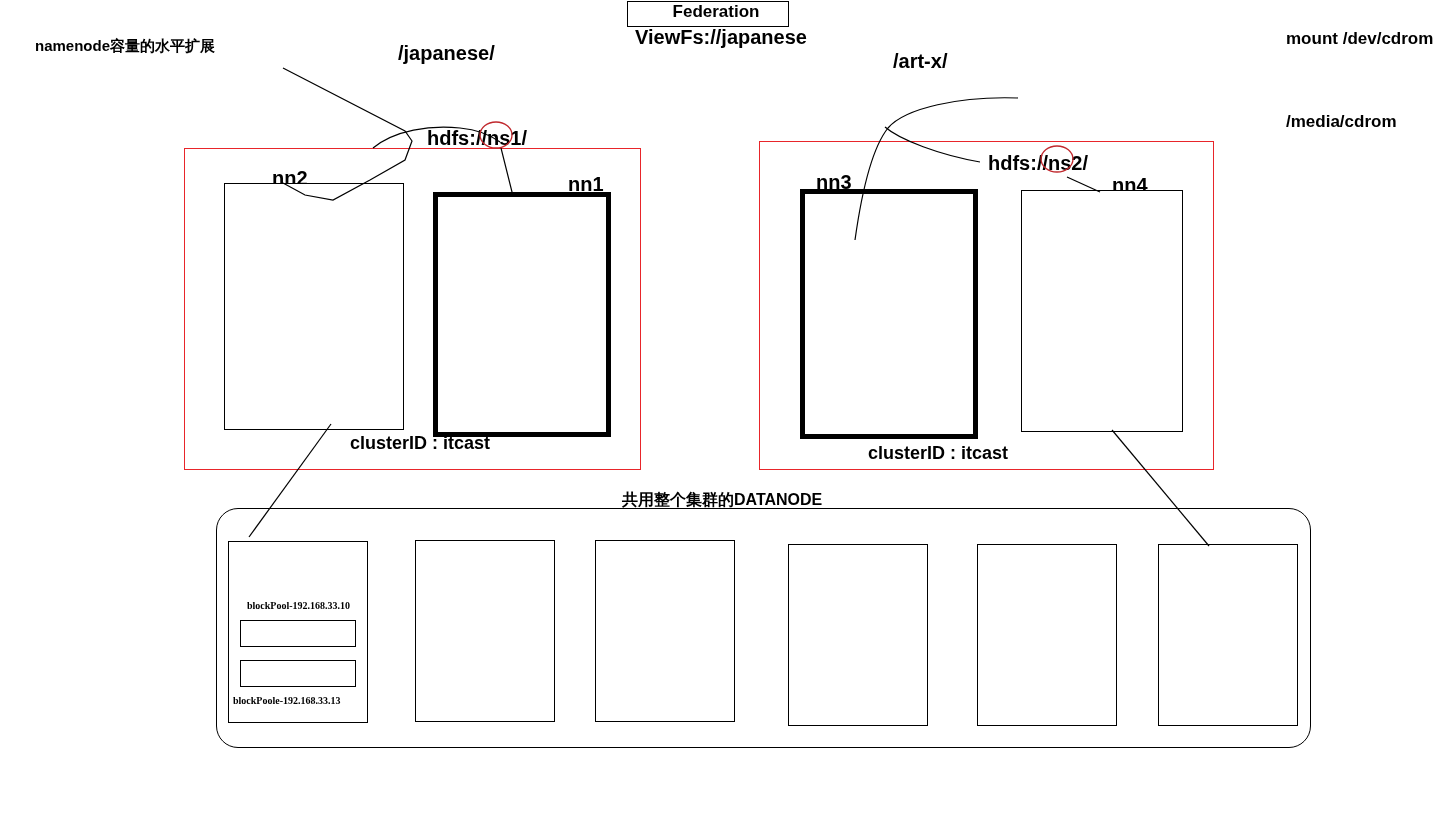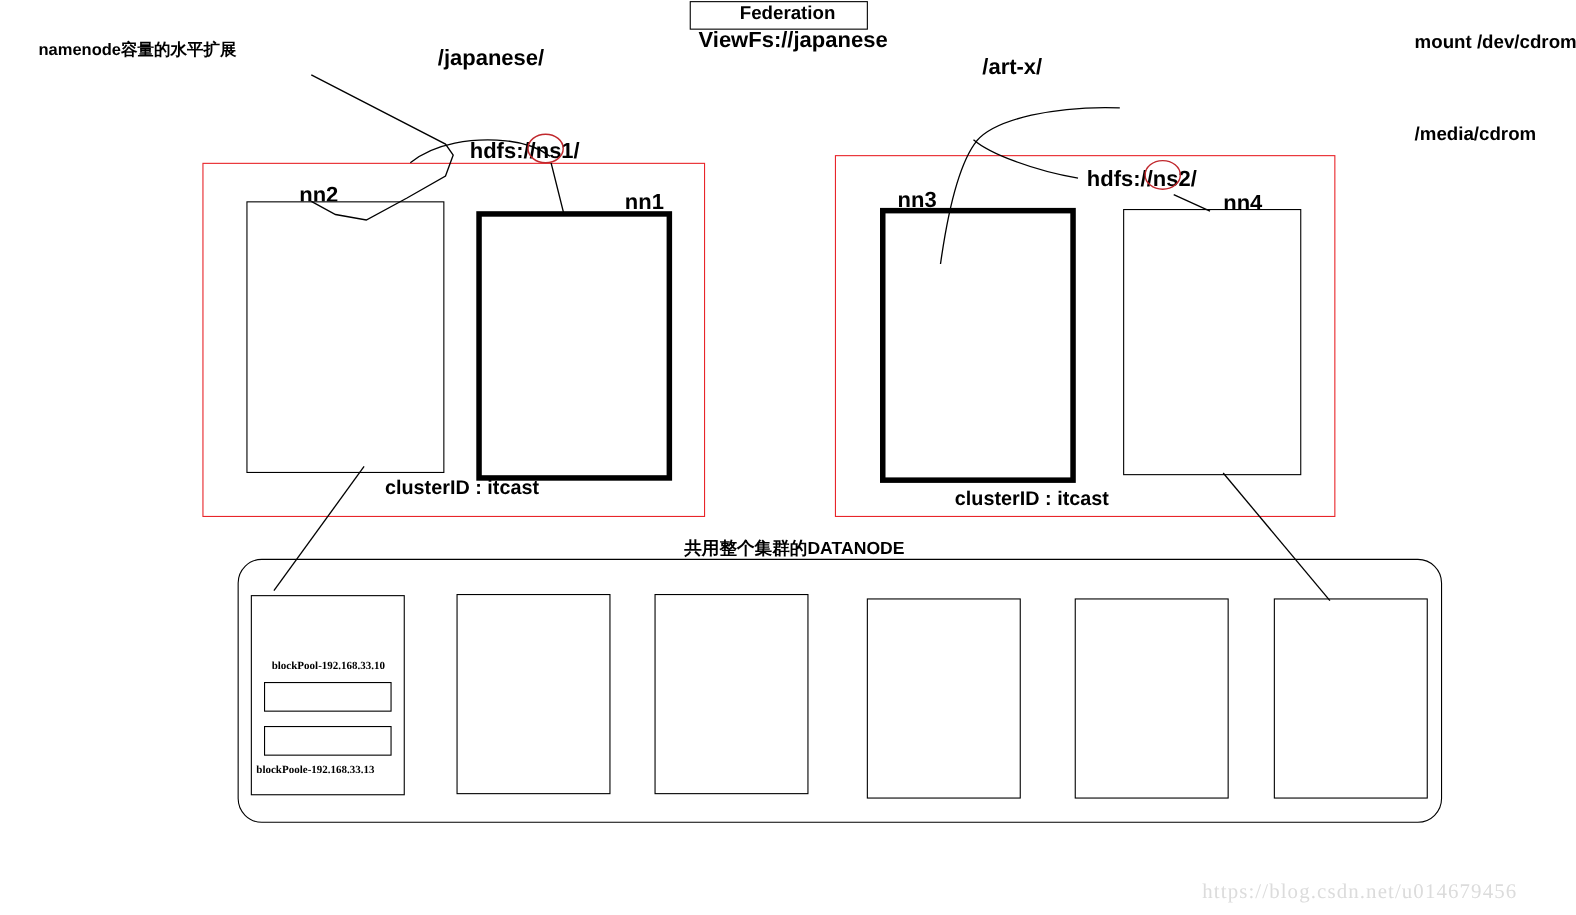--- a/index.html
+++ b/index.html
@@ -173,15 +173,14 @@
 
     <path d="M 1067 177 L 1100 192" fill="none" stroke="#000" stroke-width="1.2"></path>
 
     <ellipse cx="1057" cy="159" rx="16" ry="13" fill="none" stroke="#c0282d" stroke-width="1.3"></ellipse>
 
     <path d="M 331 424 L 249 537" fill="none" stroke="#000" stroke-width="1.2"></path>
 
     <path d="M 1112 430 L 1209 546" fill="none" stroke="#000" stroke-width="1.2"></path>
   </svg>
 
-  <div class="watermark" style="left:1093px; top:800px;">https://blog.csdn.net/u014679456</div>
 
 </div>
 
 </body></html>

